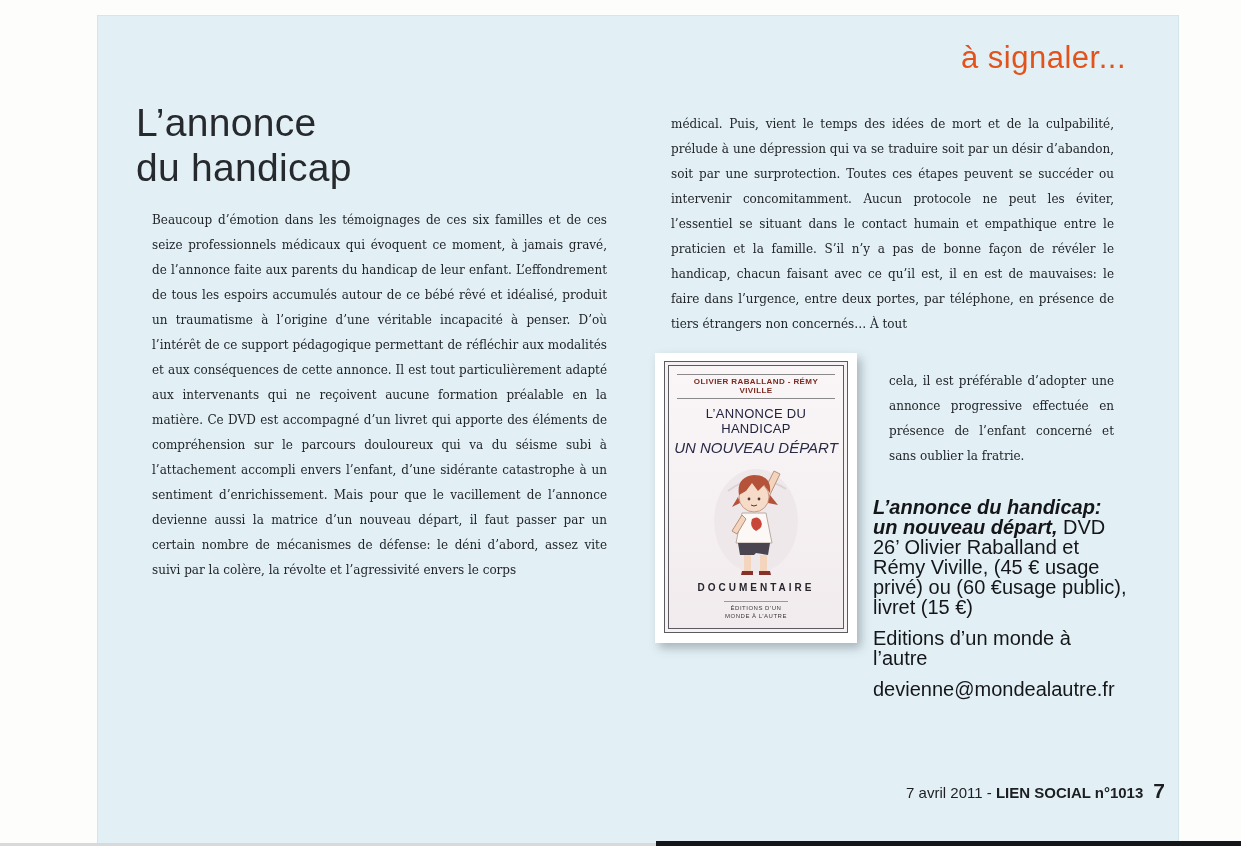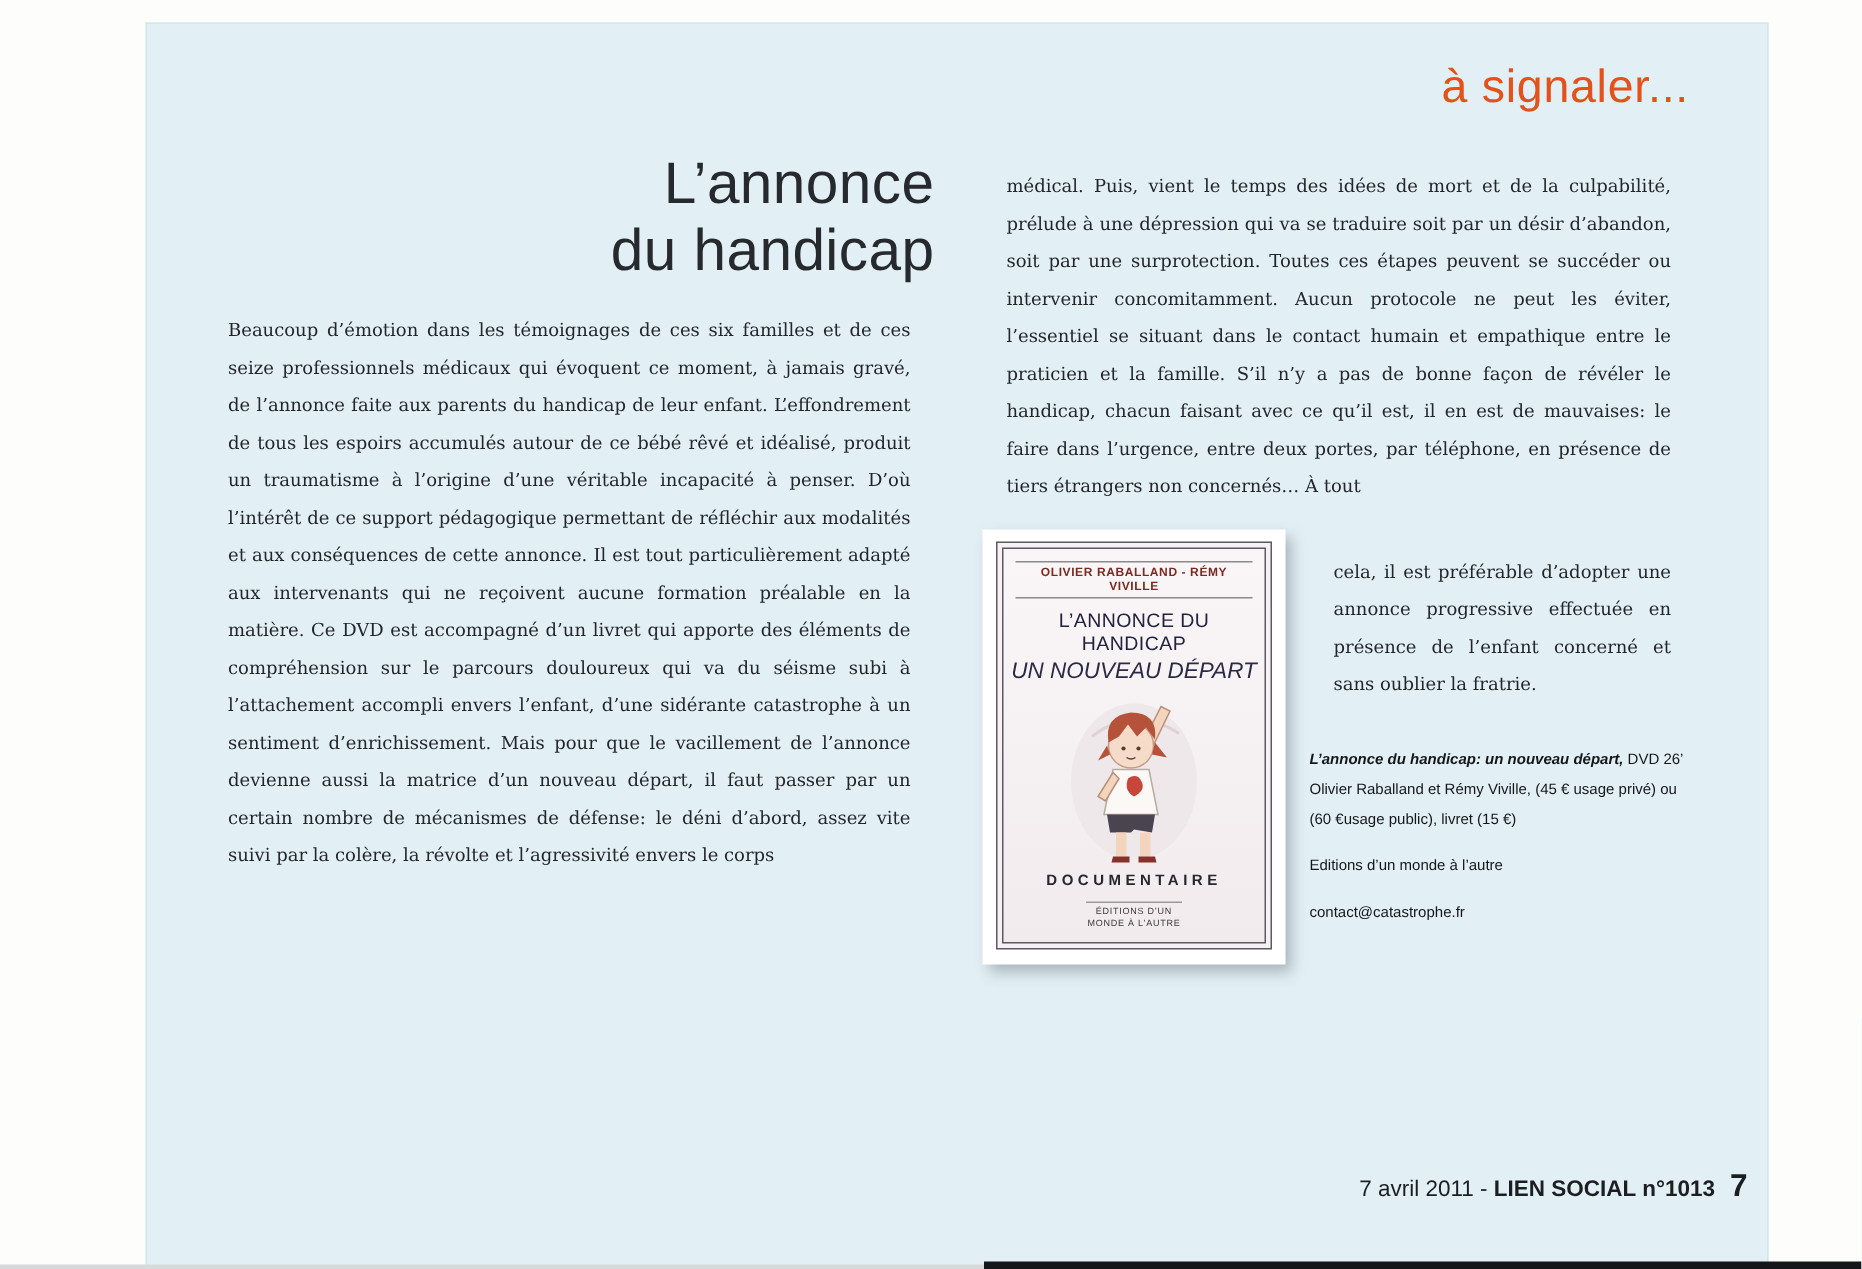--- a/index.html
+++ b/index.html
@@ -38,21 +38,20 @@
   .col-left  { width:487px; flex:none; }
   .col-right { width:475px; flex:none; }
 
   .article-title {
     font-size:39px;
     line-height:1.16;
     font-weight:500;
     letter-spacing:0.3px;
     color:#26292d;
     margin:4px 0 18px 0;
-    text-align:right;
   }
 
   .serif {
     font-family:"DejaVu Serif", serif;
     font-size:12px;
     line-height:25px;
     text-align:justify;
     color:#22252a;
     margin:16px;
   }
@@ -110,21 +109,21 @@
     color:#3a3a3a;
     border-top:1px solid #9a9a9a;
     padding-top:3px;
   }
 
   .side-col { flex:1; min-width:0; }
   .wrap-text { text-align:justify; }
 
   .caption {
     margin-top:28px;
-    font-size:10px;
+    font-size:20px;
     line-height:20px;
     color:#14161a;
   }
   .caption-title { font-weight:bold; font-style:italic; }
   .caption-line { margin-top:11px; }
 
   .footer {
     position:absolute;
     left:0; top:779px;
     width:1165px;
@@ -210,21 +209,21 @@
             </div>
           </figure>
 
           <div class="side-col">
             <p class="serif wrap-text">cela, il est préférable d’adopter une annonce progressive effectuée en présence de l’enfant concerné et sans oublier la fratrie.</p>
 
             <div class="caption">
               <span class="caption-title">L’annonce du handicap: un nouveau départ,</span>
               <span>DVD 26’ Olivier Raballand et Rémy Viville, (45 € usage privé) ou (60 €usage public), livret (15 €)</span>
               <div class="caption-line">Editions d’un monde à l’autre</div>
-              <div class="caption-line">contact@catastrophe.fr</div>
+              <div class="caption-line">devienne@mondealautre.fr</div>
             </div>
           </div>
 
         </div>
       </div>
 
     </div>
   </div>
 
   <div class="footer">

